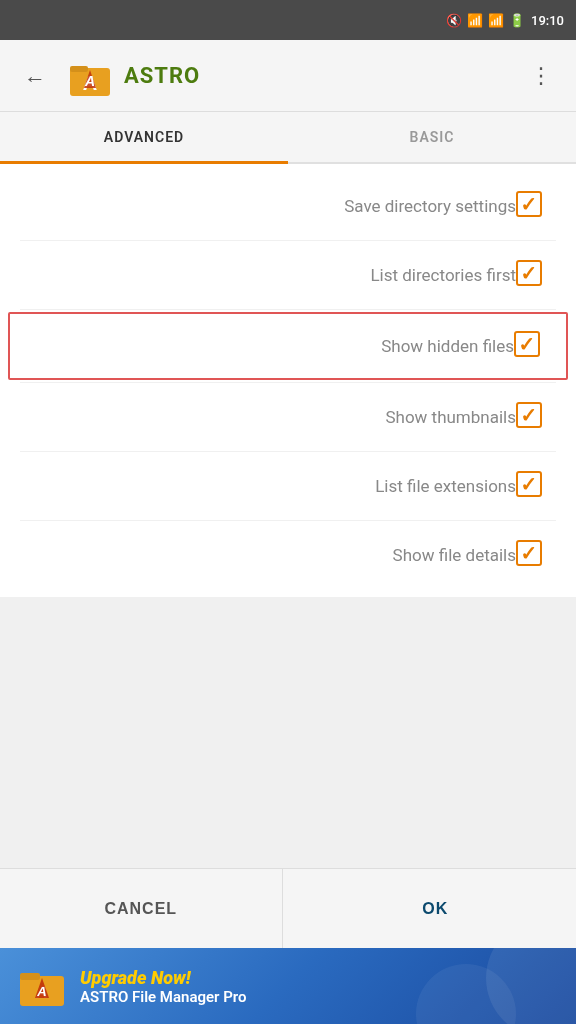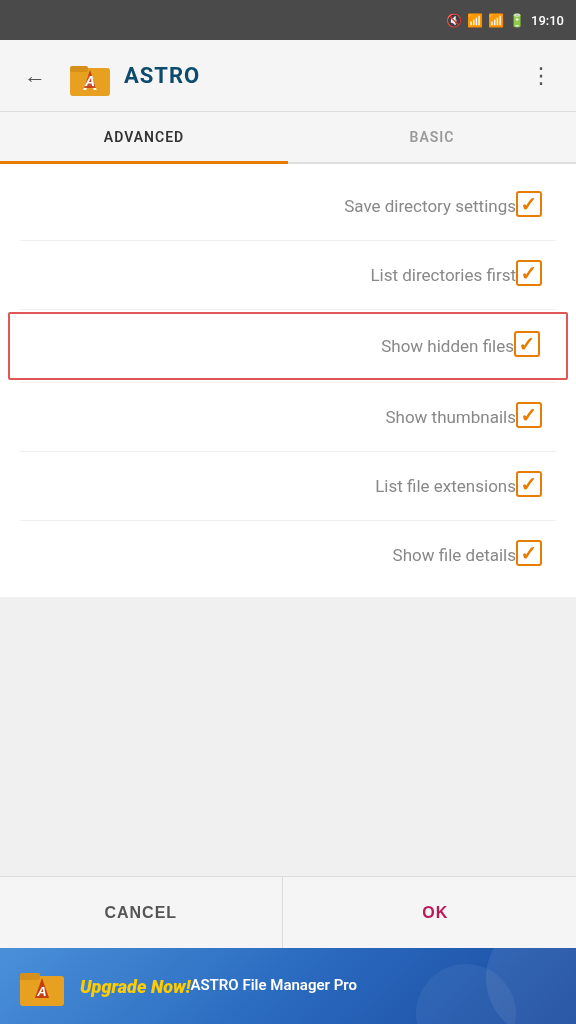--- a/index.html
+++ b/index.html
@@ -52,21 +52,21 @@
       padding: 4px 8px;
     }
     .app-icon {
       width: 48px;
       height: 48px;
       margin-right: 10px;
     }
     .app-title {
       font-size: 22px;
       font-weight: 700;
-      color: #0c4a6e;
+      color: #4d7c0f;
       letter-spacing: 1px;
       flex: 1;
     }
     .more-btn {
       font-size: 22px;
       color: #555;
       cursor: pointer;
       background: none;
       border: none;
       padding: 4px 8px;
@@ -171,21 +171,21 @@
       flex: 1;
       background: white;
     }
 
     
     .bottom-buttons {
       position: absolute;
       bottom: 76px;
       left: 0;
       right: 0;
-      height: 72px;
+      height: 80px;
       display: flex;
       border-top: 1px solid #ddd;
       background: #f5f5f5;
       gap: 12px;
     }
     .btn-cancel {
       flex: 1;
       display: flex;
       align-items: center;
       justify-content: center;
@@ -198,21 +198,21 @@
       background: none;
       border-right: 1px solid #ddd;
     }
     .btn-ok {
       flex: 1;
       display: flex;
       align-items: center;
       justify-content: center;
       font-size: 16px;
       font-weight: 700;
-      color: #be185d;
+      color: #0c4a6e;
       letter-spacing: 1px;
       cursor: pointer;
       border: none;
       background: none;
     }
 
     
     .ad-banner {
       position: absolute;
       bottom: 0;
@@ -226,20 +226,21 @@
       gap: 12px;
       overflow: hidden;
     }
     .ad-icon {
       width: 52px;
       height: 52px;
       flex-shrink: 0;
     }
     .ad-text {
       display: flex;
+      flex-direction: column;
     }
     .ad-title {
       color: #ffcc00;
       font-size: 18px;
       font-weight: 900;
       font-style: italic;
     }
     .ad-subtitle {
       color: white;
       font-size: 15px;

